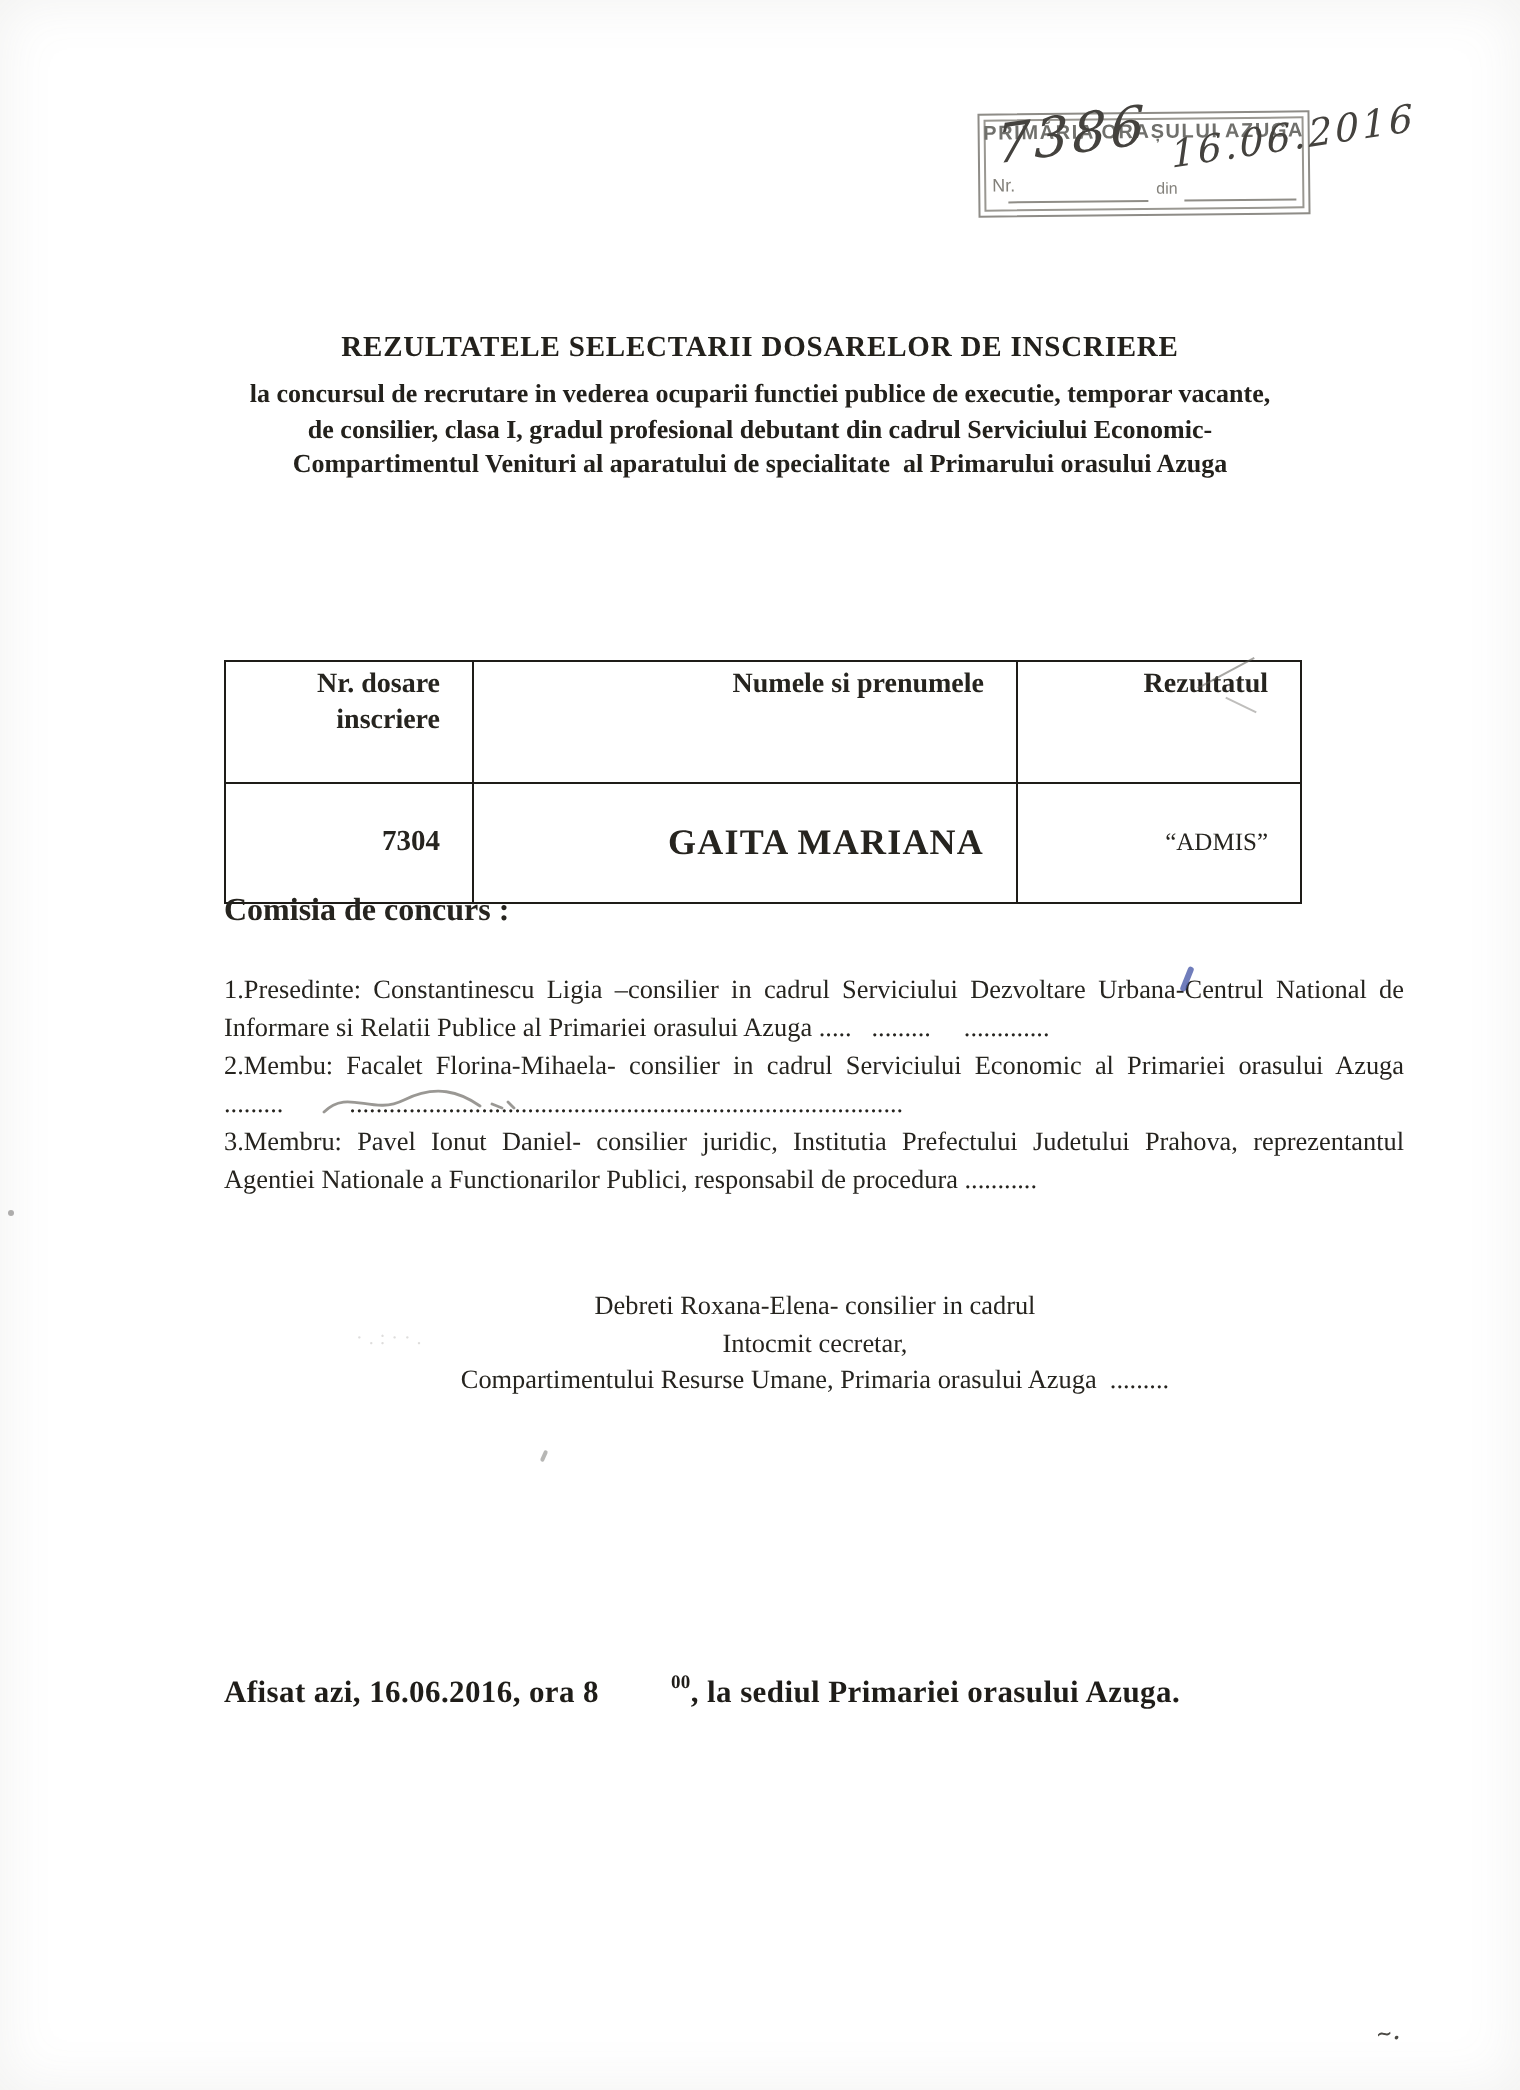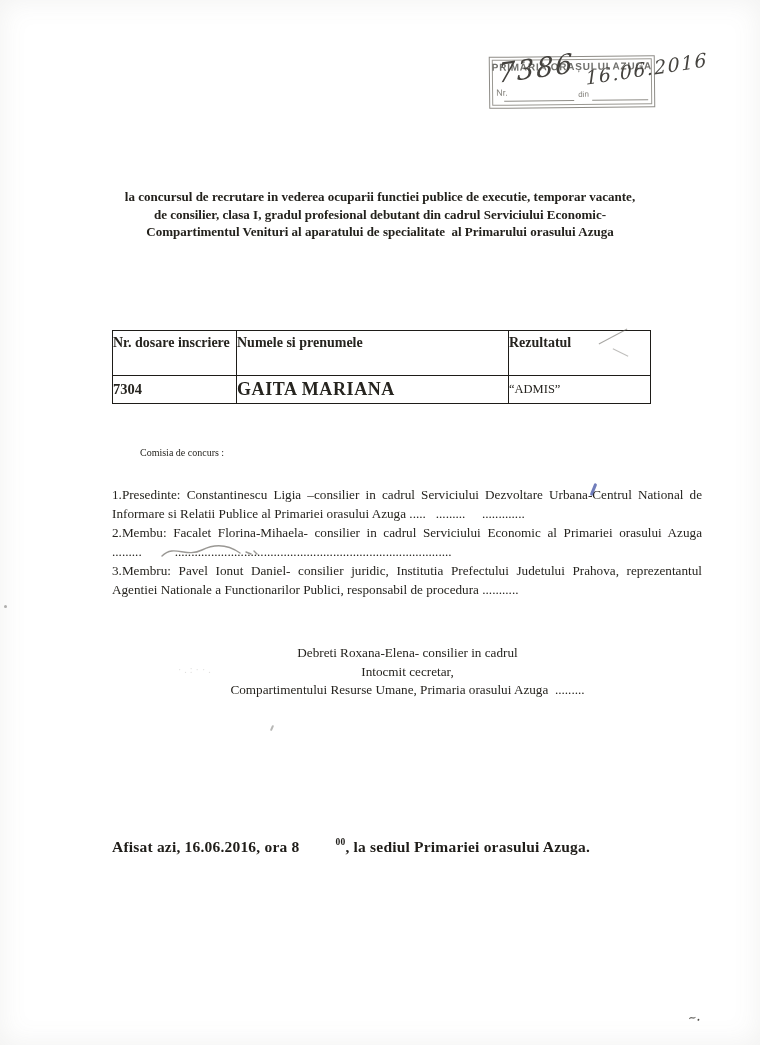--- a/index.html
+++ b/index.html
@@ -82,42 +82,42 @@
   }
 
   
   .doc-table{
     position:absolute;left:112px;top:330px;
     border-collapse:collapse;
     table-layout:fixed;
   }
   .doc-table th,.doc-table td{
     border:1.6px solid #1e1c18;
-    text-align:left;
-    padding:0;
+    text-align:right;
+    padding:16px;
   }
   .doc-table th{
     vertical-align:top;
     font-size:14px;font-weight:700;
     padding-top:3px;
     line-height:18px;
     height:41px;
   }
   .doc-table td{height:27px;vertical-align:middle;}
   .col-no{width:124px;}
   .col-name{width:272px;}
   .col-res{width:142px;}
   .cell-no{font-size:14.5px;font-weight:700;}
   .cell-name{font-size:18px;font-weight:700;letter-spacing:0.6px;}
   .cell-res{font-size:12.5px;}
 
   
   .commission-heading{
     position:absolute;left:112px;top:447px;
-    font-size:10px;font-weight:400;margin-left:28px;
+    font-size:16px;font-weight:700;
   }
   .commission{
     position:absolute;left:112px;top:485px;width:590px;
     font-size:13.2px;line-height:19px;
     text-align:justify;
   }
   .commission p{margin:0;}
 
   
   .made-by{
@@ -157,20 +157,21 @@
     <div class="stamp-inner"></div>
     <div class="stamp-org">PRIMĂRIA ORAȘULUI AZUGA</div>
     <span class="stamp-nr-label">Nr.</span>
     <span class="stamp-line l1"></span>
     <span class="stamp-din-label">din</span>
     <span class="stamp-line l2"></span>
     <span class="hw hw-nr">7386</span>
     <span class="hw hw-date">16.06.2016</span>
   </div>
 
+  <div class="doc-title">REZULTATELE SELECTARII DOSARELOR DE INSCRIERE</div>
 
   <div class="doc-subtitle">
     <div>la concursul de recrutare in vederea ocuparii functiei publice de executie, temporar vacante,</div>
     <div>de consilier, clasa I, gradul profesional debutant din cadrul Serviciului Economic-</div>
     <div>Compartimentul Venituri al aparatului de specialitate&nbsp; al Primarului orasului Azuga</div>
   </div>
 
   <table class="doc-table">
     <colgroup>
       <col class="col-no">

